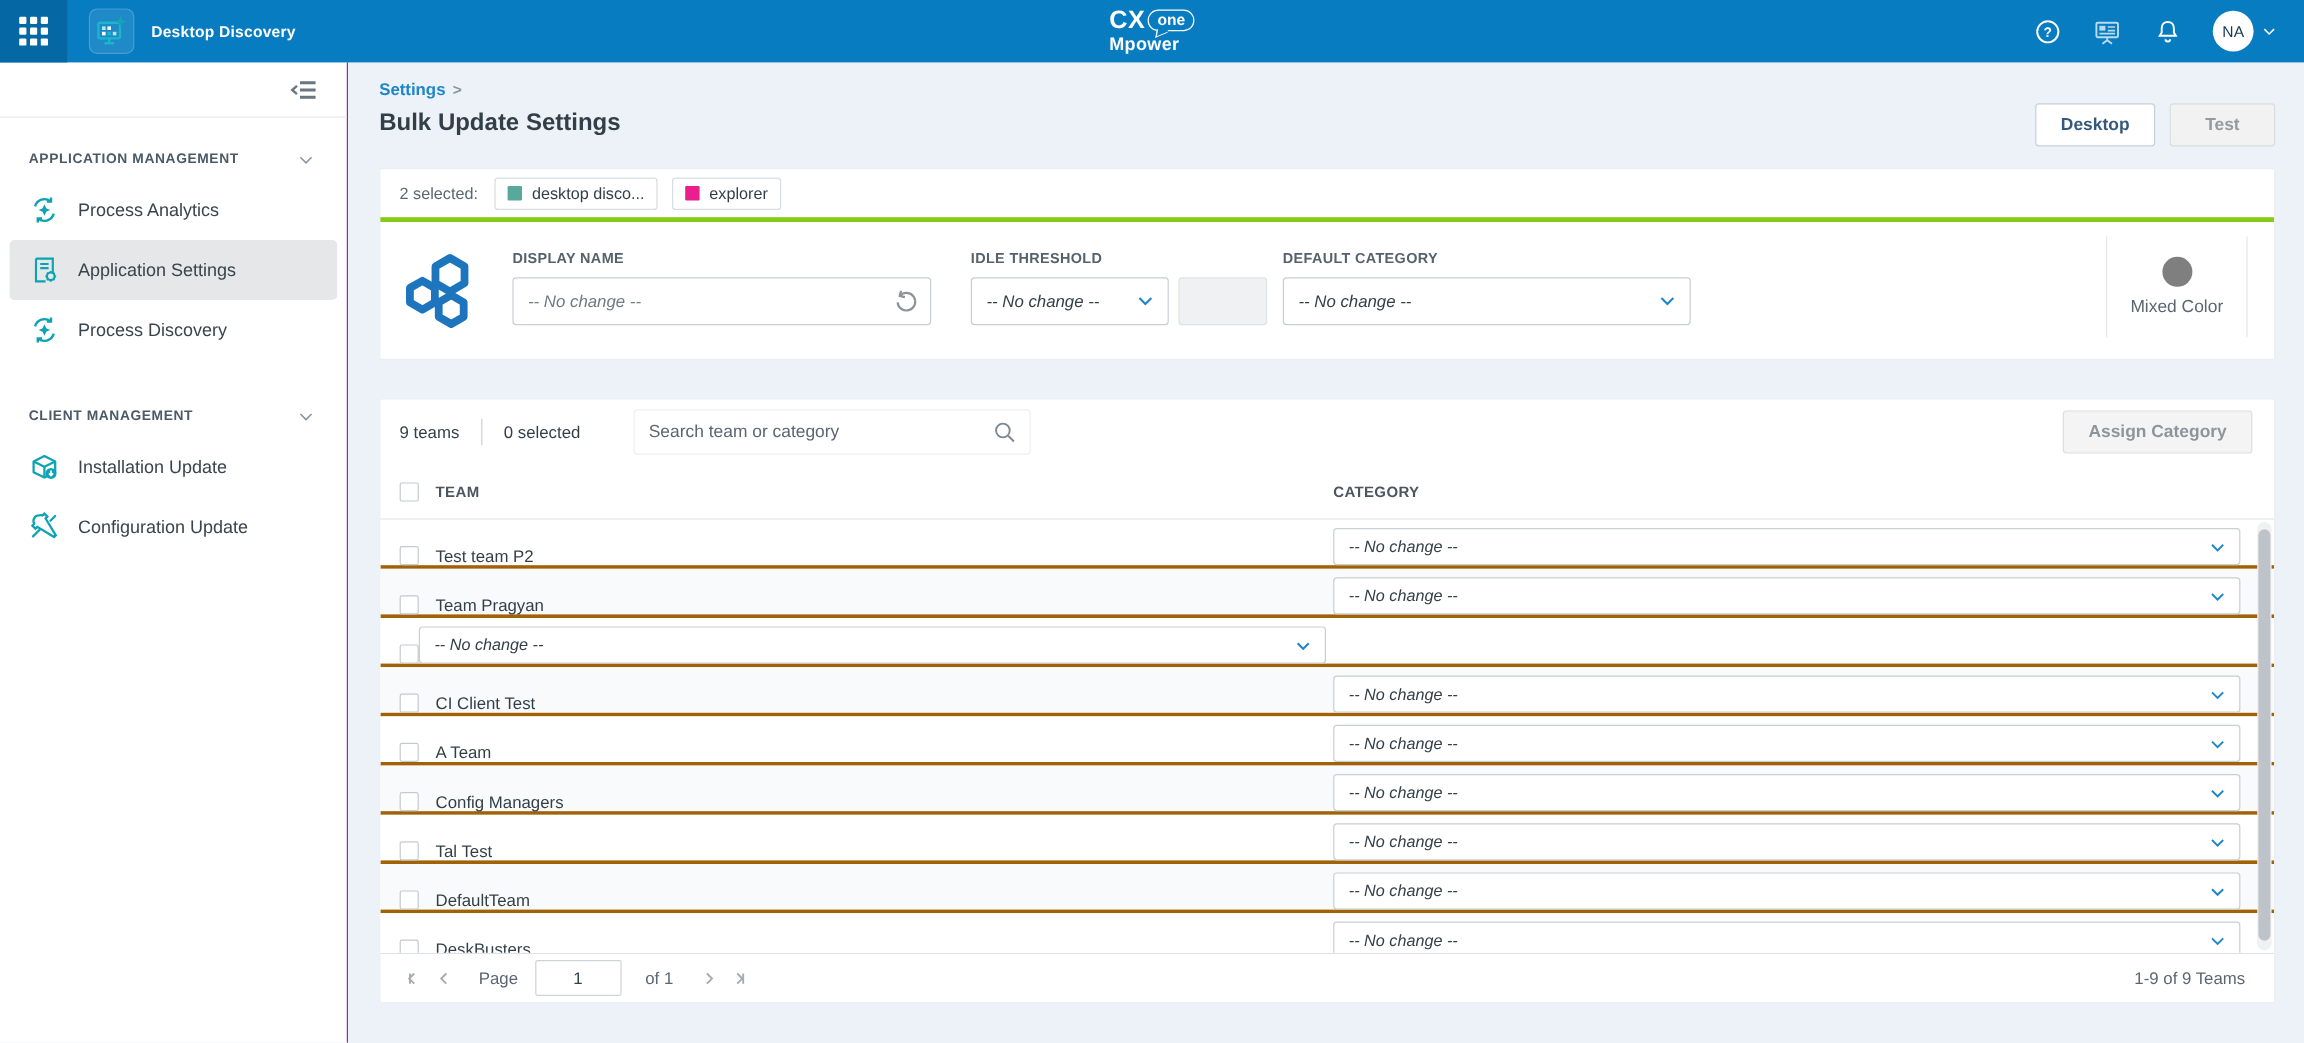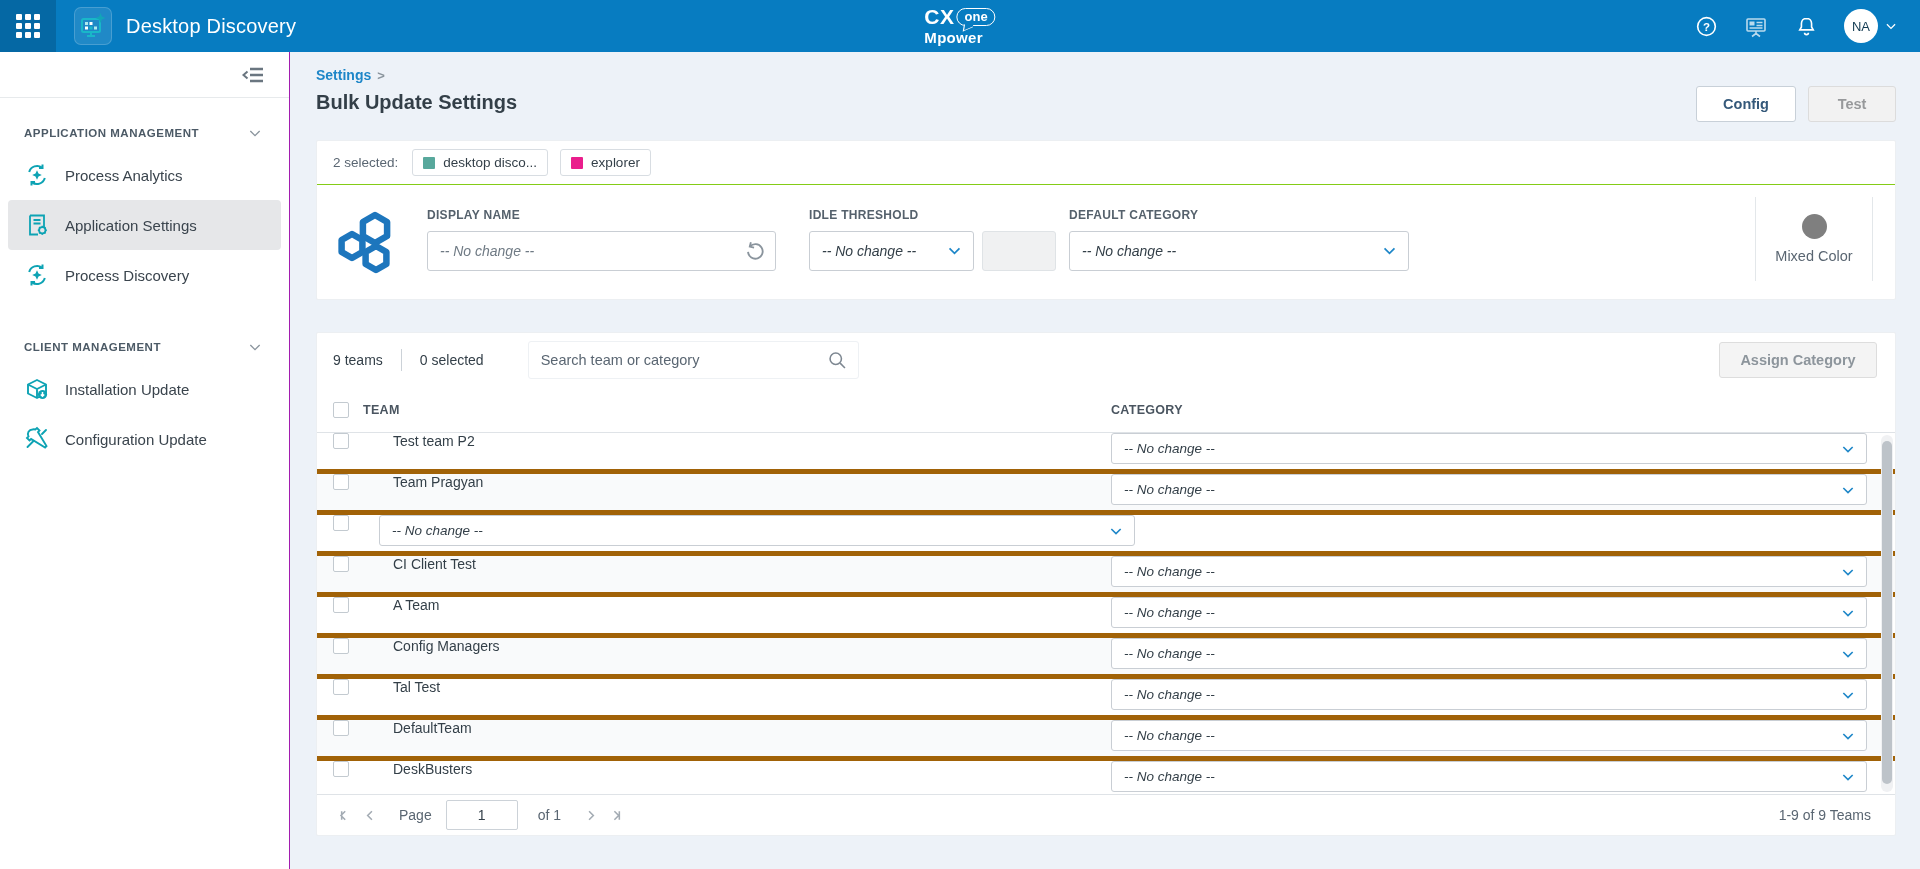--- a/index.html
+++ b/index.html
@@ -6,21 +6,21 @@
   html,body { width:1920px; height:869px; overflow:hidden;
     font-family:"Liberation Sans","DejaVu Sans",sans-serif; background:#edf2f8; }
 
   
   .topbar { position:relative; height:52px; background:#077cc1; display:flex; align-items:center; color:#fff; }
   .appgrid { width:56px; height:52px; background:#0568a4; display:flex; align-items:center; justify-content:center; cursor:pointer; }
   .grid9 { display:grid; grid-template-columns:repeat(3,6px); grid-template-rows:repeat(3,6px); gap:3px; }
   .grid9 i { background:#fff; border-radius:1px; }
   .brandtile { width:38px; height:38px; margin-left:18px; border-radius:7px; background:rgba(255,255,255,.10);
     border:1px solid rgba(255,255,255,.18); display:flex; align-items:center; justify-content:center; }
-  .apptitle { margin-left:14px; font-size:20px; font-weight:normal; letter-spacing:.2px; }
+  .apptitle { margin-left:14px; font-size:13px; font-weight:bold; letter-spacing:.2px; }
   .cxbrand { position:absolute; left:50%; top:6px; transform:translateX(-50%); line-height:1; }
   .cxrow1 { display:flex; align-items:center; }
   .cx { font-size:21px; font-weight:bold; letter-spacing:.5px; }
   .one { font-size:13px; font-weight:bold; border:1.6px solid #fff; border-radius:11px; padding:1px 7px 2px; margin-left:2px; position:relative; }
   .one::after { content:""; position:absolute; left:7px; bottom:-5px; width:7px; height:7px; background:#077cc1;
     border-right:1.6px solid #fff; border-bottom:1.6px solid #fff; transform:skewX(-38deg) rotate(58deg); }
   .cxrow2 { font-size:15px; font-weight:bold; margin-top:3px; letter-spacing:.3px; }
   .topicons { margin-left:auto; display:flex; align-items:center; gap:26px; padding-right:22px; }
   .ticon { width:24px; height:24px; cursor:pointer; display:flex; align-items:center; justify-content:center; }
   .avatarwrap { display:flex; align-items:center; gap:6px; cursor:pointer; }
@@ -45,21 +45,21 @@
   .crumbsep { font-size:13px; color:#8a949d; margin-left:6px; font-weight:bold; }
   .ptitle { font-size:20px; font-weight:bold; color:#333f48; margin-top:7px; }
   .headbtns { display:flex; gap:12px; margin-top:20px; }
   .btn { height:36px; border-radius:3px; font-size:14.5px; font-weight:bold; display:flex; align-items:center; justify-content:center;
     cursor:pointer; font-family:inherit; }
   .btn.cancel { width:100px; background:#fff; border:1px solid #c8d0d8; color:#35597a; }
   .btn.save { width:88px; background:#f2f2f2; border:1px solid #dcdcdc; color:#97999b; cursor:default; }
 
   .card { background:#fff; border:1px solid #eceff2; border-radius:2px; }
   .card1 { margin-top:18px; }
-  .selrow { height:44px; display:flex; align-items:center; padding:0 16px; border-bottom:1px solid #84cc16; }
+  .selrow { height:44px; display:flex; align-items:center; padding:0 16px; border-bottom:4px solid #84cc16; }
   .sel-label { font-size:13.5px; color:#5a6672; margin-right:14px; }
   .chip { display:flex; align-items:center; gap:8px; border:1px solid #d8dde2; border-radius:3px; background:#fff;
     padding:0 10px; height:27px; font-size:13.5px; color:#333f48; margin-right:12px; cursor:default;text-align:right; }
   .chip .sw { width:12px; height:12px; border-radius:1px; }
 
   .formrow { display:flex; align-items:center; padding:12px 0 18px 18px; }
   .hexwrap { width:64px; height:64px; margin:6px 28px 0 0; flex-shrink:0; }
   .fgroup { margin-right:0; }
   .flabel { font-size:12px; font-weight:bold; color:#55616c; letter-spacing:.3px; margin-bottom:9px; }
   .tinput { position:relative; }
@@ -91,21 +91,21 @@
   .assignbtn { margin-left:auto; width:158px; height:36px; background:#f4f4f4; border:1px solid #ddd; color:#8d959c;
     border-radius:3px; font-size:14.5px; font-weight:bold; display:flex; align-items:center; justify-content:center; cursor:default; }
 
   .thead { height:46px; display:flex; align-items:center; padding:0 28px 0 16px; border-bottom:1px solid #dfe3e7; }
   .cbx { width:16px; height:16px; border:1px solid #c3cad0; border-radius:2px; background:#fff; flex-shrink:0; cursor:pointer; }
   .thead .col-team { font-size:12.5px; font-weight:bold; color:#4a5560; letter-spacing:.3px; margin-left:14px; flex:1; }
   .thead .col-cat  { font-size:12.5px; font-weight:bold; color:#4a5560; letter-spacing:.3px; width:756px; }
 
   .rows-wrap { position:relative; height:361px; overflow:hidden; }
   .rows { }
-  .trow { height:41px; display:flex; align-items:flex-start; padding:0 28px 0 16px; border-bottom:5px solid #a16207; background:#fff;gap:30px; }
+  .trow { height:41px; display:flex; align-items:flex-end; padding:0 28px 0 16px; border-bottom:3px solid #a16207; background:#fff; }
   .trow:nth-child(even) { background:#f9fafb; }
   .trow .tname { font-size:14px; color:#333f48; margin-left:14px; flex:1; }
   .rowsel { width:756px; height:31px; }
   .rowsel .ph { font-size:13.5px; }
   .vscroll { position:absolute; right:2px; top:2px; bottom:2px; width:12px; background:#f0f1f3; border-radius:6px; }
   .vthumb { position:absolute; left:1px; right:1px; top:6px; bottom:8px; background:#bdc3c9; border-radius:5px; }
 
   .pager { height:41px; border-top:1px solid #dfe3e7; display:flex; align-items:center; padding:0 24px 0 14px; }
   .pgic { width:26px; height:26px; display:flex; align-items:center; justify-content:center; cursor:pointer; }
   .pglabel { font-size:14px; color:#5a6672; margin:0 14px 0 16px; }
@@ -269,21 +269,21 @@
     </div>
   </div>
 
   <div class="main">
     <div class="pagehead">
       <div>
         <span class="crumb">Settings</span><span class="crumbsep">&gt;</span>
         <div class="ptitle">Bulk Update Settings</div>
       </div>
       <div class="headbtns">
-        <button class="btn cancel">Config</button>
+        <button class="btn cancel">Desktop</button>
         <button class="btn save">Test</button>
       </div>
     </div>
 
     <div class="card card1">
       <div class="selrow">
         <span class="sel-label">2 selected:</span>
         <span class="chip">
           <span class="sw" style="background: rgb(88, 168, 156);"></span>
           <span>desktop disco...</span>

